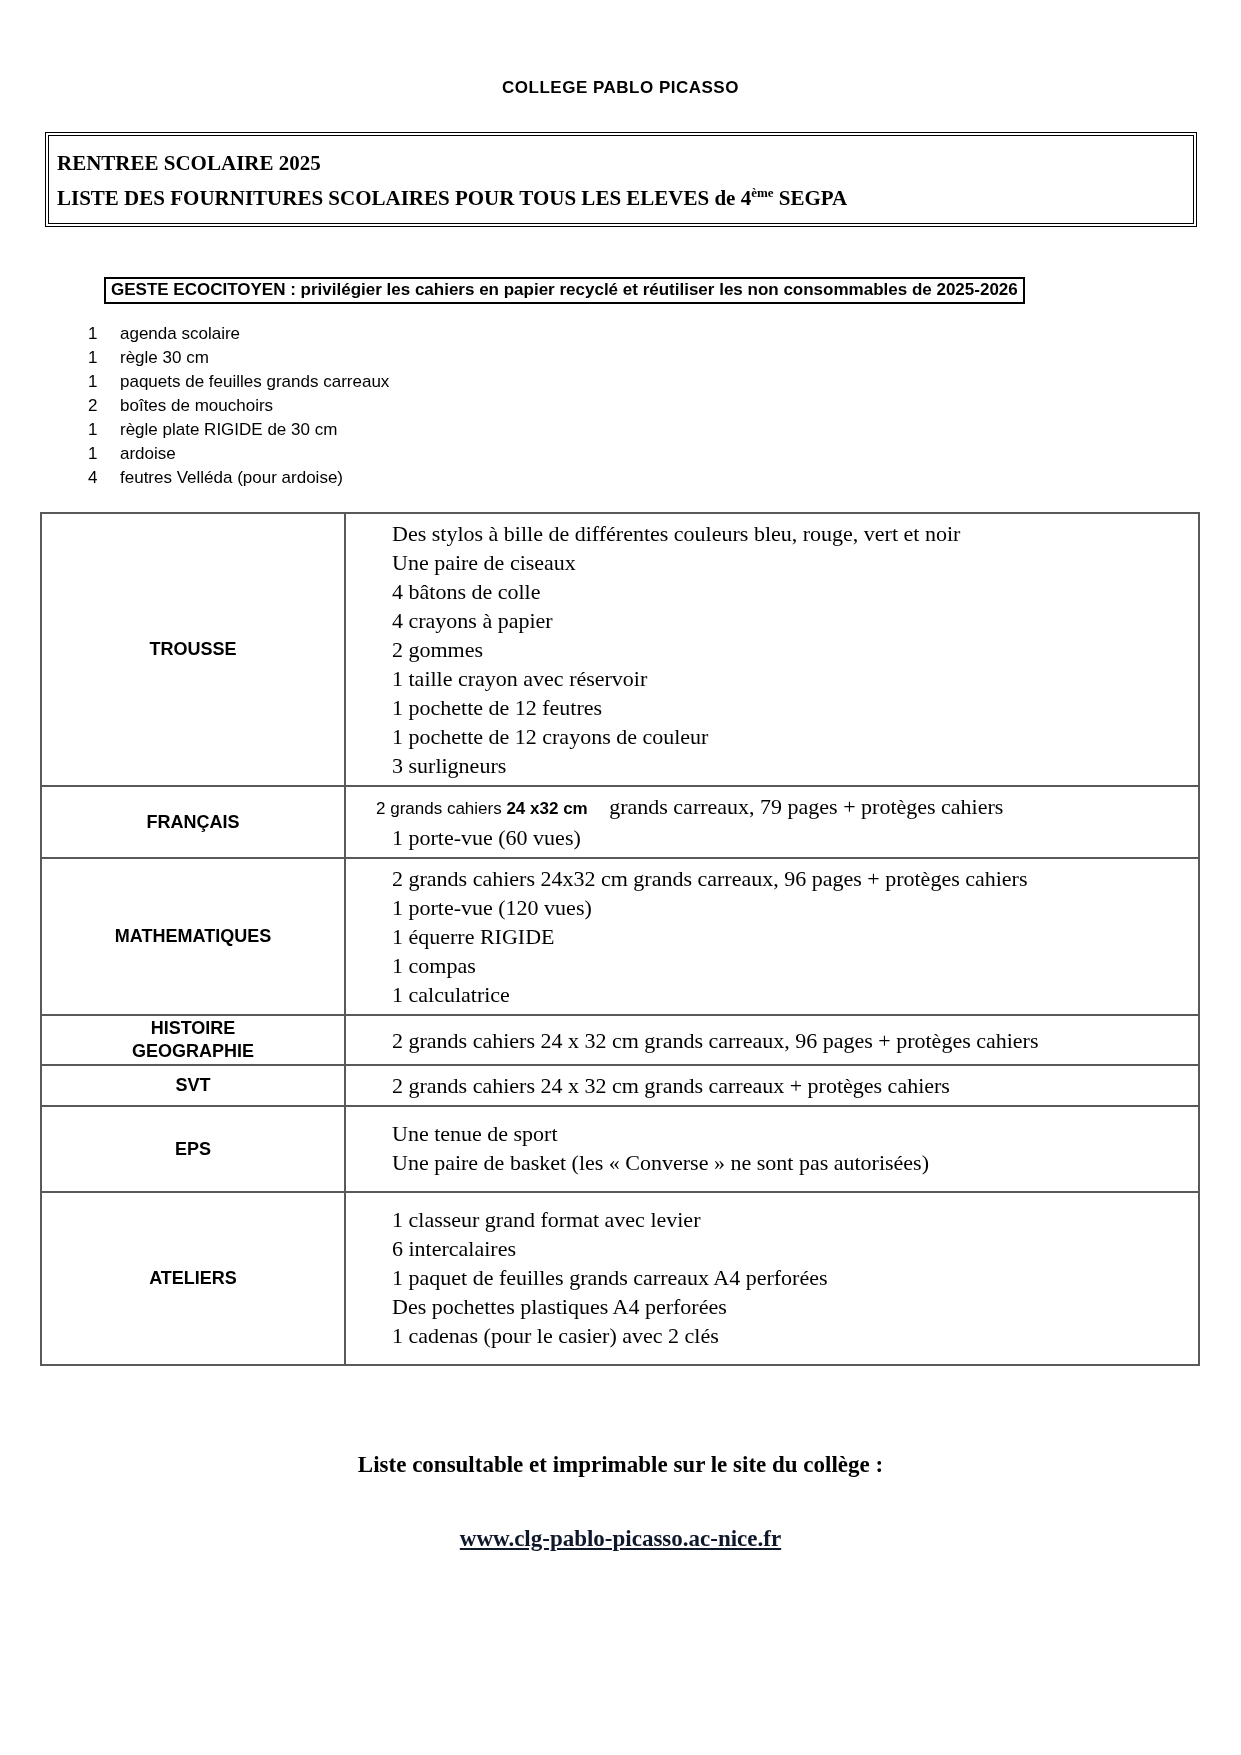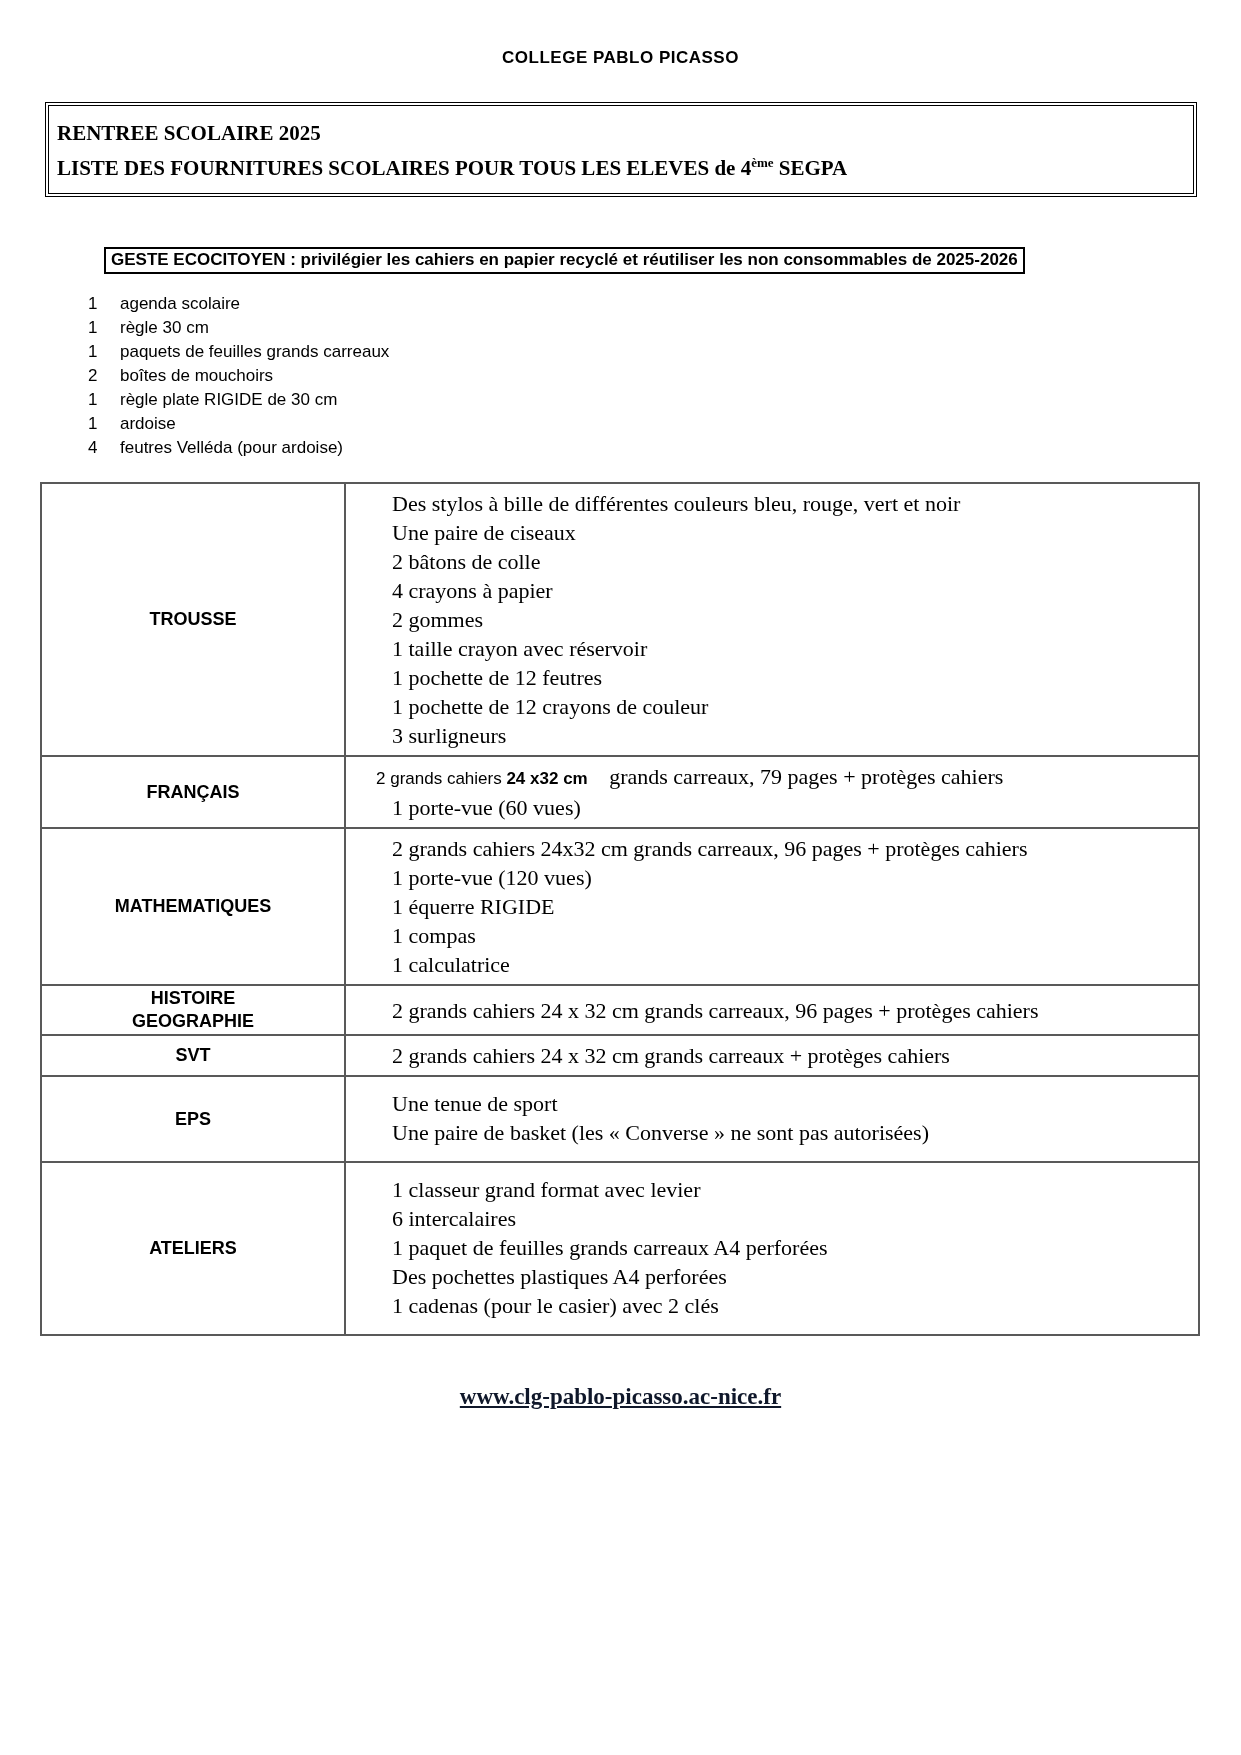--- a/index.html
+++ b/index.html
@@ -6,21 +6,21 @@
   .page {
     position: relative;
     width: 1241px;
     height: 1755px;
     background: #ffffff;
     color: #000000;
     font-family: "Liberation Sans", sans-serif;
     overflow: hidden;
   }
   .school-title {
-    padding-top: 48px;
+    padding-top: 78px;
     text-align: center;
     font-size: 17px;
     font-weight: bold;
     letter-spacing: 0.5px;
   }
   .header-box {
     margin: 34px 44px 0 45px;
     border: 4px double #000000;
     padding: 12px 8px 10px 8px;
     text-align: left;
@@ -148,21 +148,21 @@
       </div>
     </div>
 
   <table class="supply-table" id="supply-table">
     <tbody>
         <tr>
           <td class="subject">TROUSSE</td>
           <td class="items">
             <div class="item-line"><span class="part-serif">Des stylos à bille de différentes couleurs bleu, rouge, vert et noir</span></div>
             <div class="item-line"><span class="part-serif">Une paire de ciseaux</span></div>
-            <div class="item-line"><span class="part-serif">2 bâtons de colle</span></div>
+            <div class="item-line"><span class="part-serif">4 bâtons de colle</span></div>
             <div class="item-line"><span class="part-serif">4 crayons à papier</span></div>
             <div class="item-line"><span class="part-serif">2 gommes</span></div>
             <div class="item-line"><span class="part-serif">1 taille crayon avec réservoir</span></div>
             <div class="item-line"><span class="part-serif">1 pochette de 12 feutres</span></div>
             <div class="item-line"><span class="part-serif">1 pochette de 12 crayons de couleur</span></div>
             <div class="item-line"><span class="part-serif">3 surligneurs</span></div>
           </td>
         </tr>
         <tr>
           <td class="subject">FRANÇAIS</td>
@@ -207,18 +207,19 @@
             <div class="item-line"><span class="part-serif">6 intercalaires</span></div>
             <div class="item-line"><span class="part-serif">1 paquet de feuilles grands carreaux A4 perforées</span></div>
             <div class="item-line"><span class="part-serif">Des pochettes plastiques A4 perforées</span></div>
             <div class="item-line"><span class="part-serif">1 cadenas (pour le casier) avec 2 clés</span></div>
           </td>
         </tr>
       </tbody>
   </table>
 
 
+  <div class="site-line">Liste consultable et imprimable sur le site du collège :</div>
 
   <div class="url-line">
     <a class="site-url" style="color: #0f172a;">www.clg-pablo-picasso.ac-nice.fr</a>
   </div>
 
 </div>
 
 </body></html>

